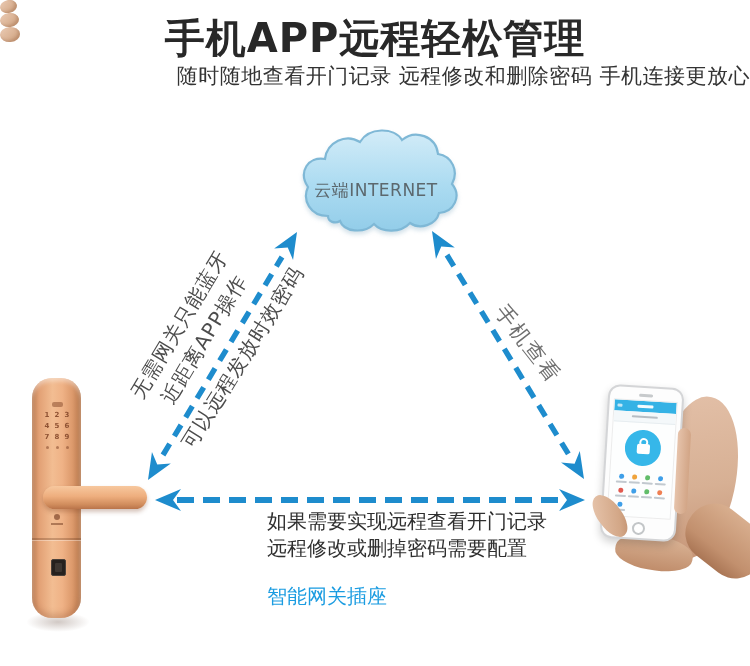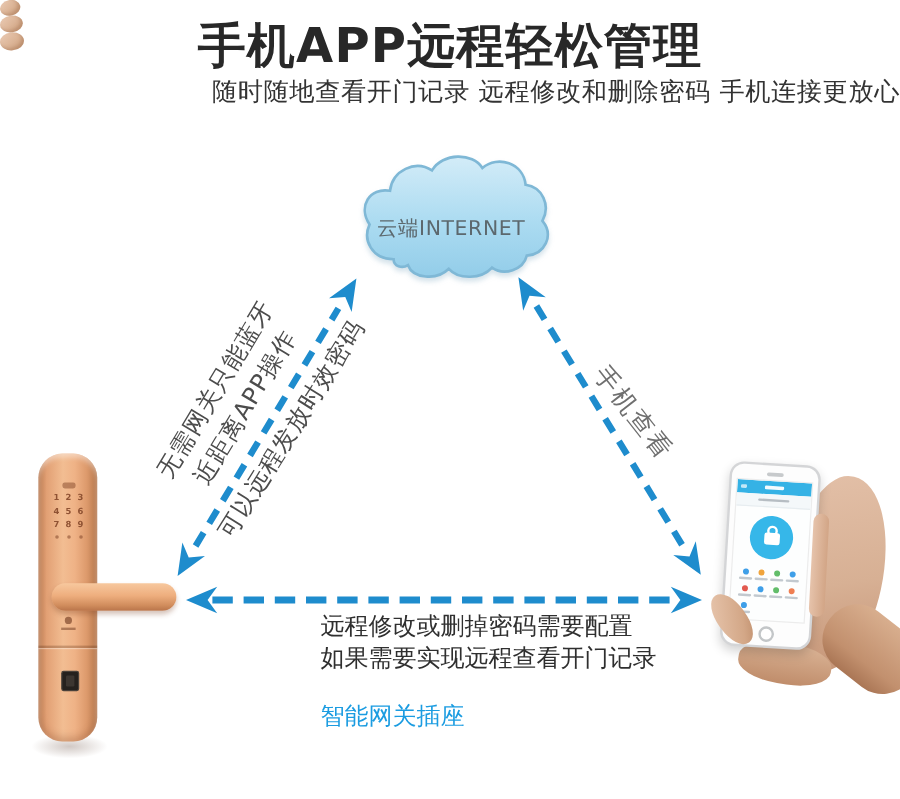--- a/index.html
+++ b/index.html
@@ -147,22 +147,22 @@
   </svg>
 
   <div class="rot rot-left-pair">
     <div>无需网关只能蓝牙</div>
     <div>近距离APP操作</div>
   </div>
   <div class="rot rot-left-single">可以远程发放时效密码</div>
   <div class="rot rot-right">手机查看</div>
 
   <div class="footnote">
+    <div>如果需要实现远程查看开门记录</div>
     <div>远程修改或删掉密码需要配置</div>
-    <div>如果需要实现远程查看开门记录</div>
     <div class="gateway">智能网关插座</div>
   </div>
 
   <div class="lock">
     <div class="lock-shadow"></div>
     <div class="lock-body">
       <div class="lock-speaker"></div>
       <div class="lock-keypad">
           <span class="kp-digit">1</span>
           <span class="kp-digit">2</span>

